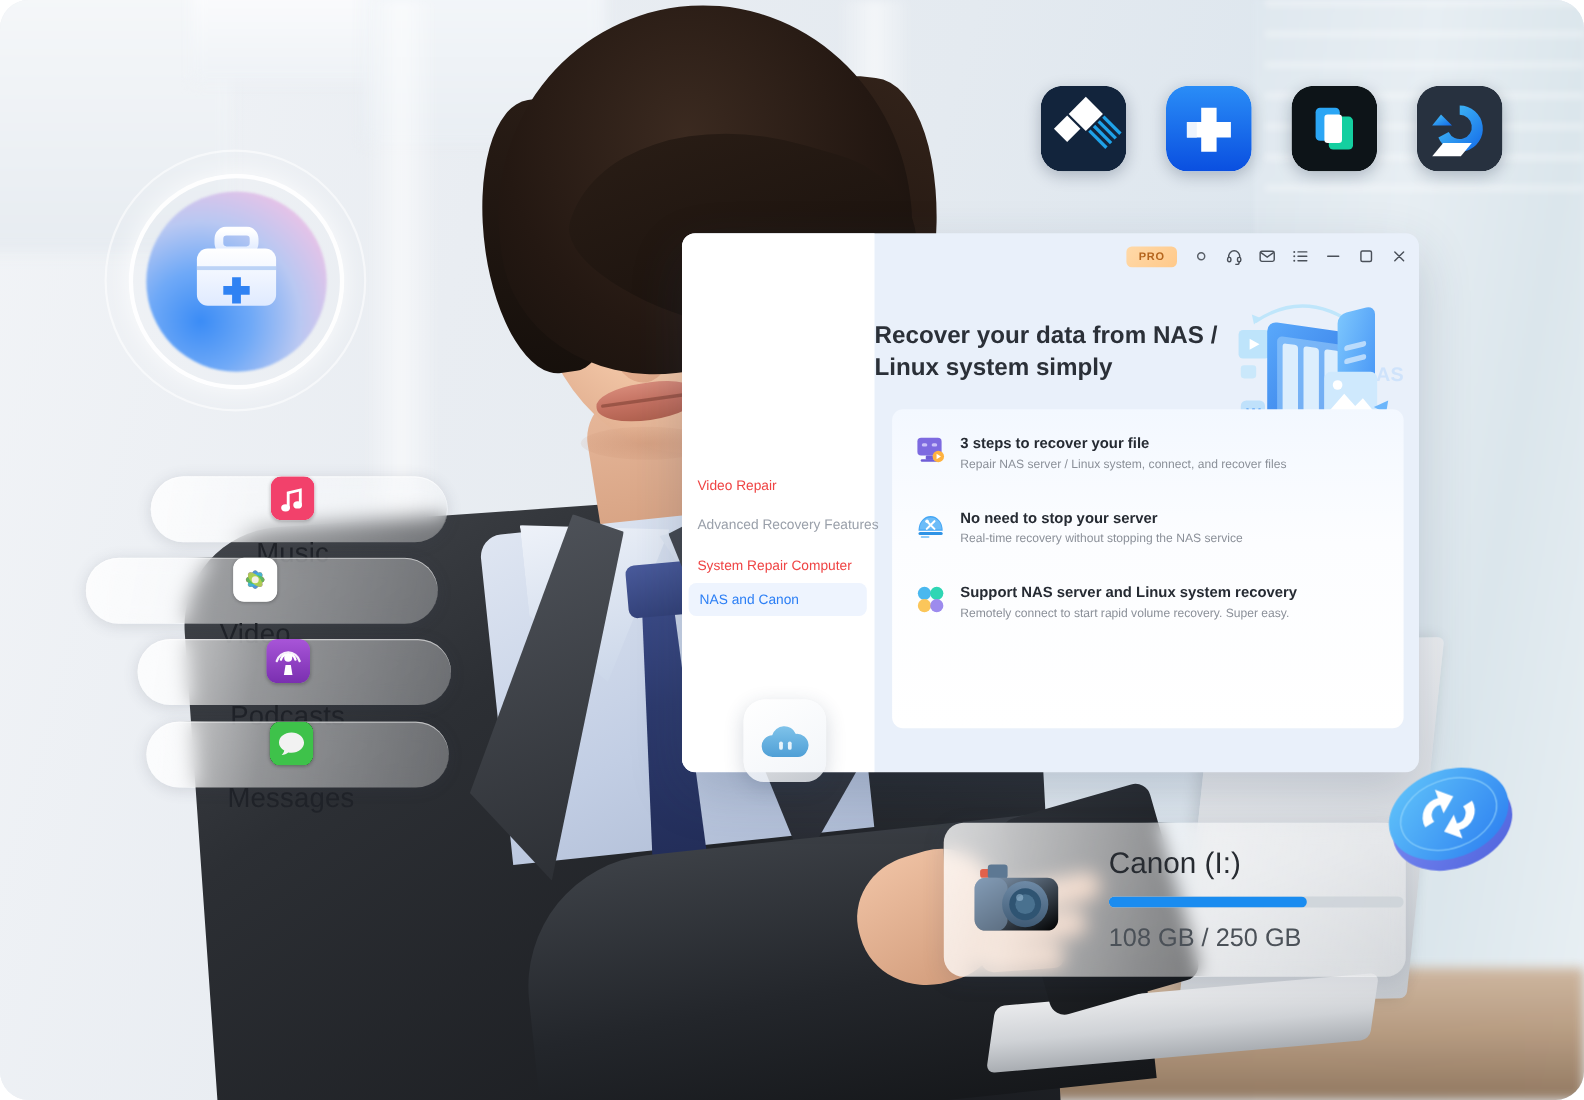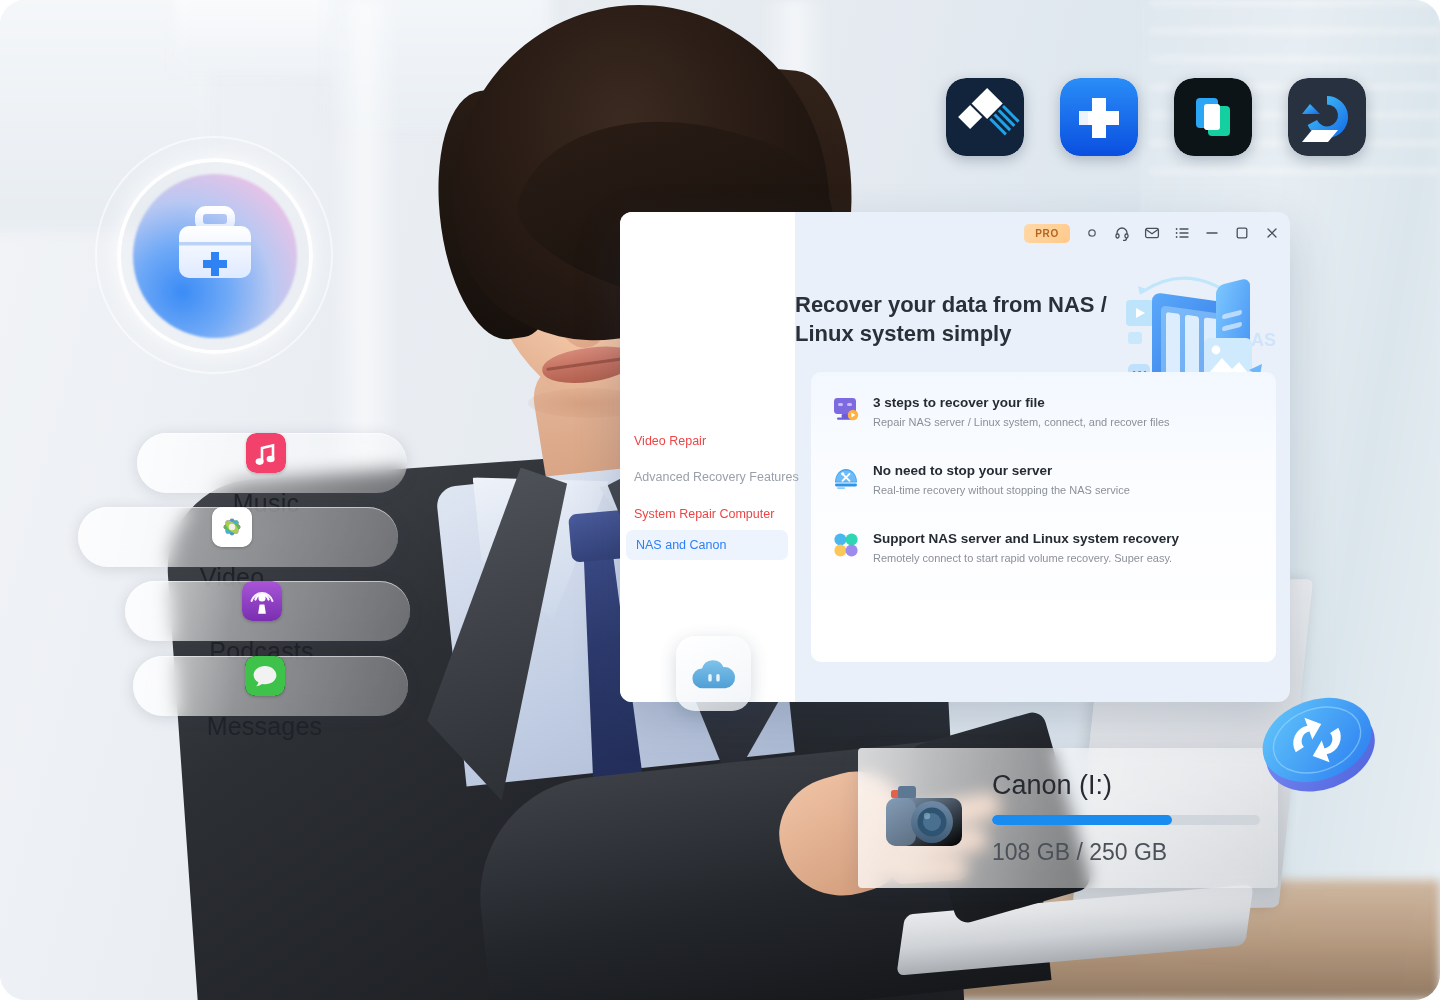--- a/index.html
+++ b/index.html
@@ -292,23 +292,23 @@
     border-radius:19px;
     background: linear-gradient(150deg, rgba(255,255,255,.92), rgba(238,242,247,.78));
     box-shadow:0 5px 18px rgba(40,60,90,.20);
     display:flex; align-items:center; justify-content:center;
   }
 
   
   #storage-card {
     position:absolute; left:858px; top:748px; width:420px; height:140px;
     background: linear-gradient(100deg, rgba(255,255,255,.80) 0%, rgba(255,255,255,.50) 45%, rgba(255,255,255,.26) 100%);
-    backdrop-filter: blur(8px); border-radius:4px;
+    backdrop-filter: blur(8px); border-radius:18px;
     box-shadow:0 4px 20px rgba(50,65,90,.13);
-    display:flex; align-items:center; gap:22px; padding:0 26px;
+    display:flex; align-items:center; gap:38px; padding:0 26px;
   }
   .cam-art { width:86px; height:76px; flex:0 0 auto; }
   .storage-info { flex:1; }
   .storage-title { font-size:27px; color:#272b31; margin-bottom:14px; }
   .bar-track { width:268px; height:10px; background:rgba(205,210,216,.85); border-radius:5px; overflow:hidden; }
   .bar-fill { height:100%; background:#1a8cf0; border-radius:5px; }
   .storage-sub { font-size:23px; color:#4b5158; margin-top:14px; }
 
   
   #product-icons { position:absolute; left:946px; top:78px; display:flex; gap:36px; }

